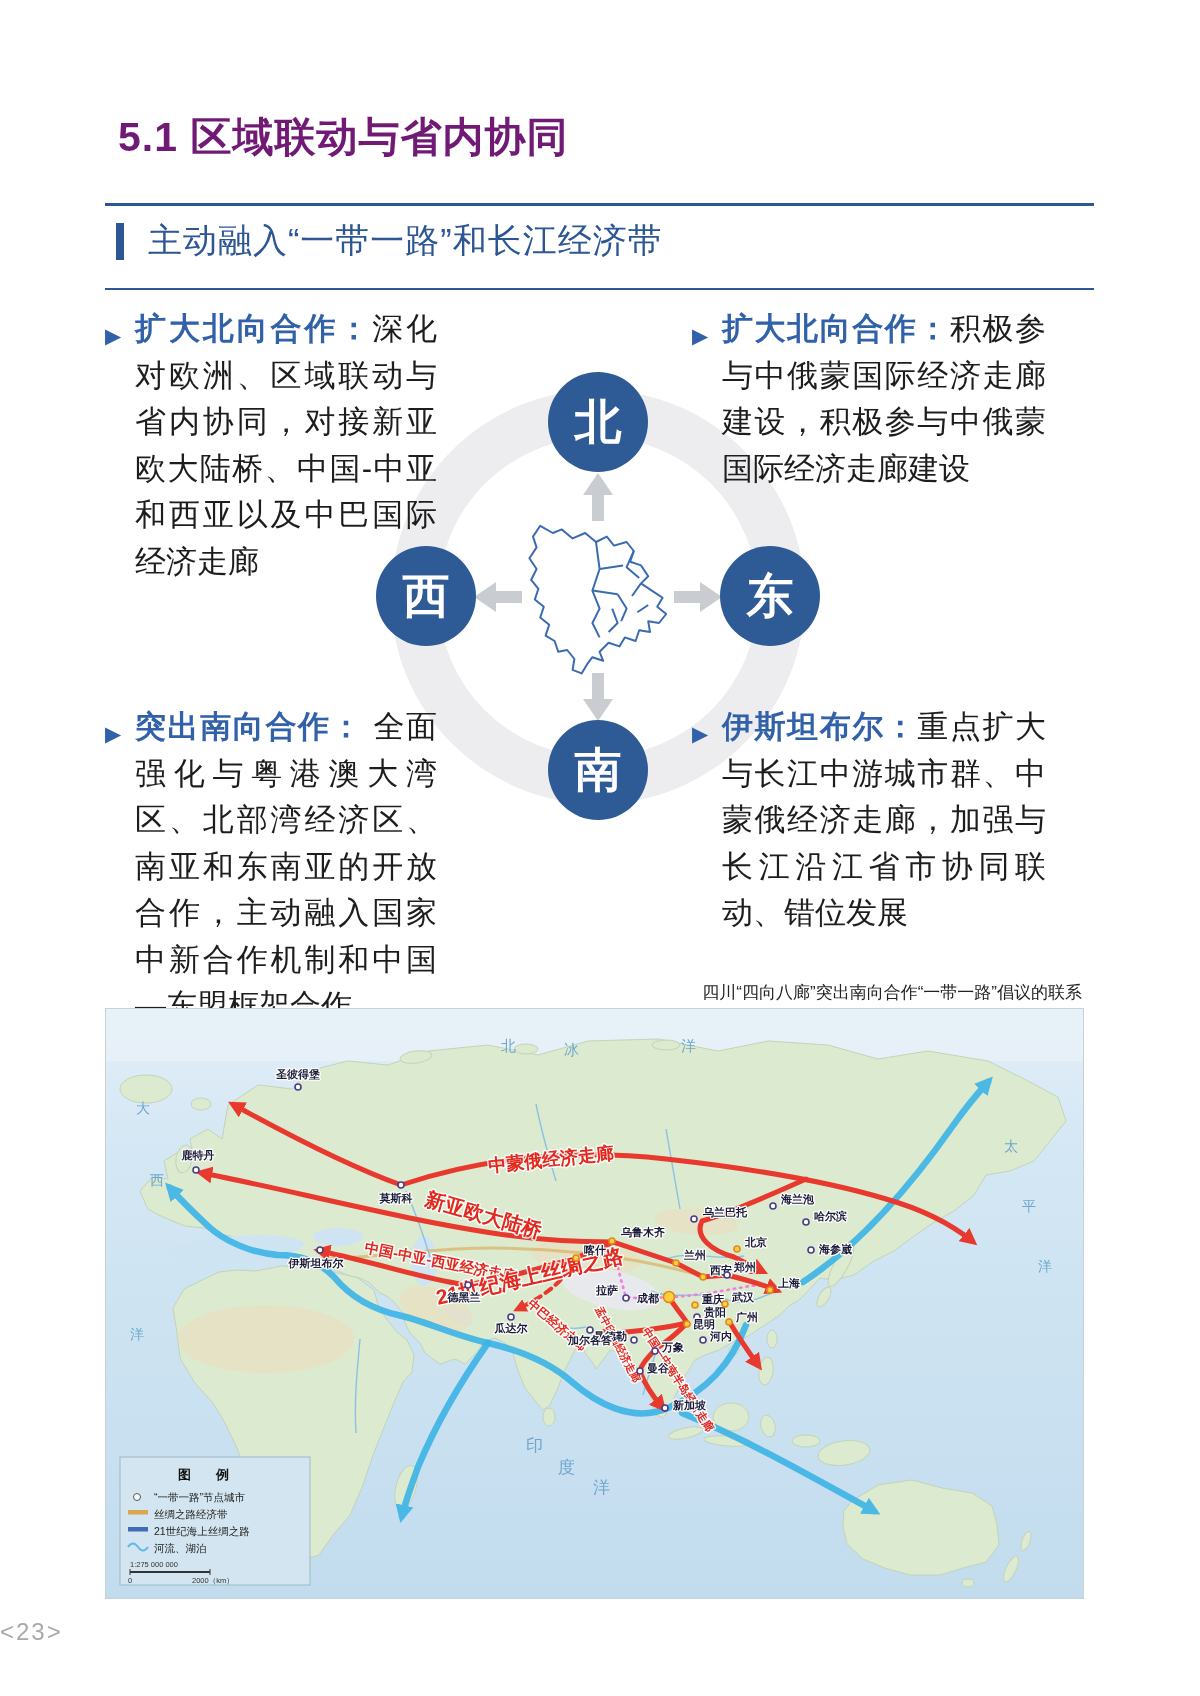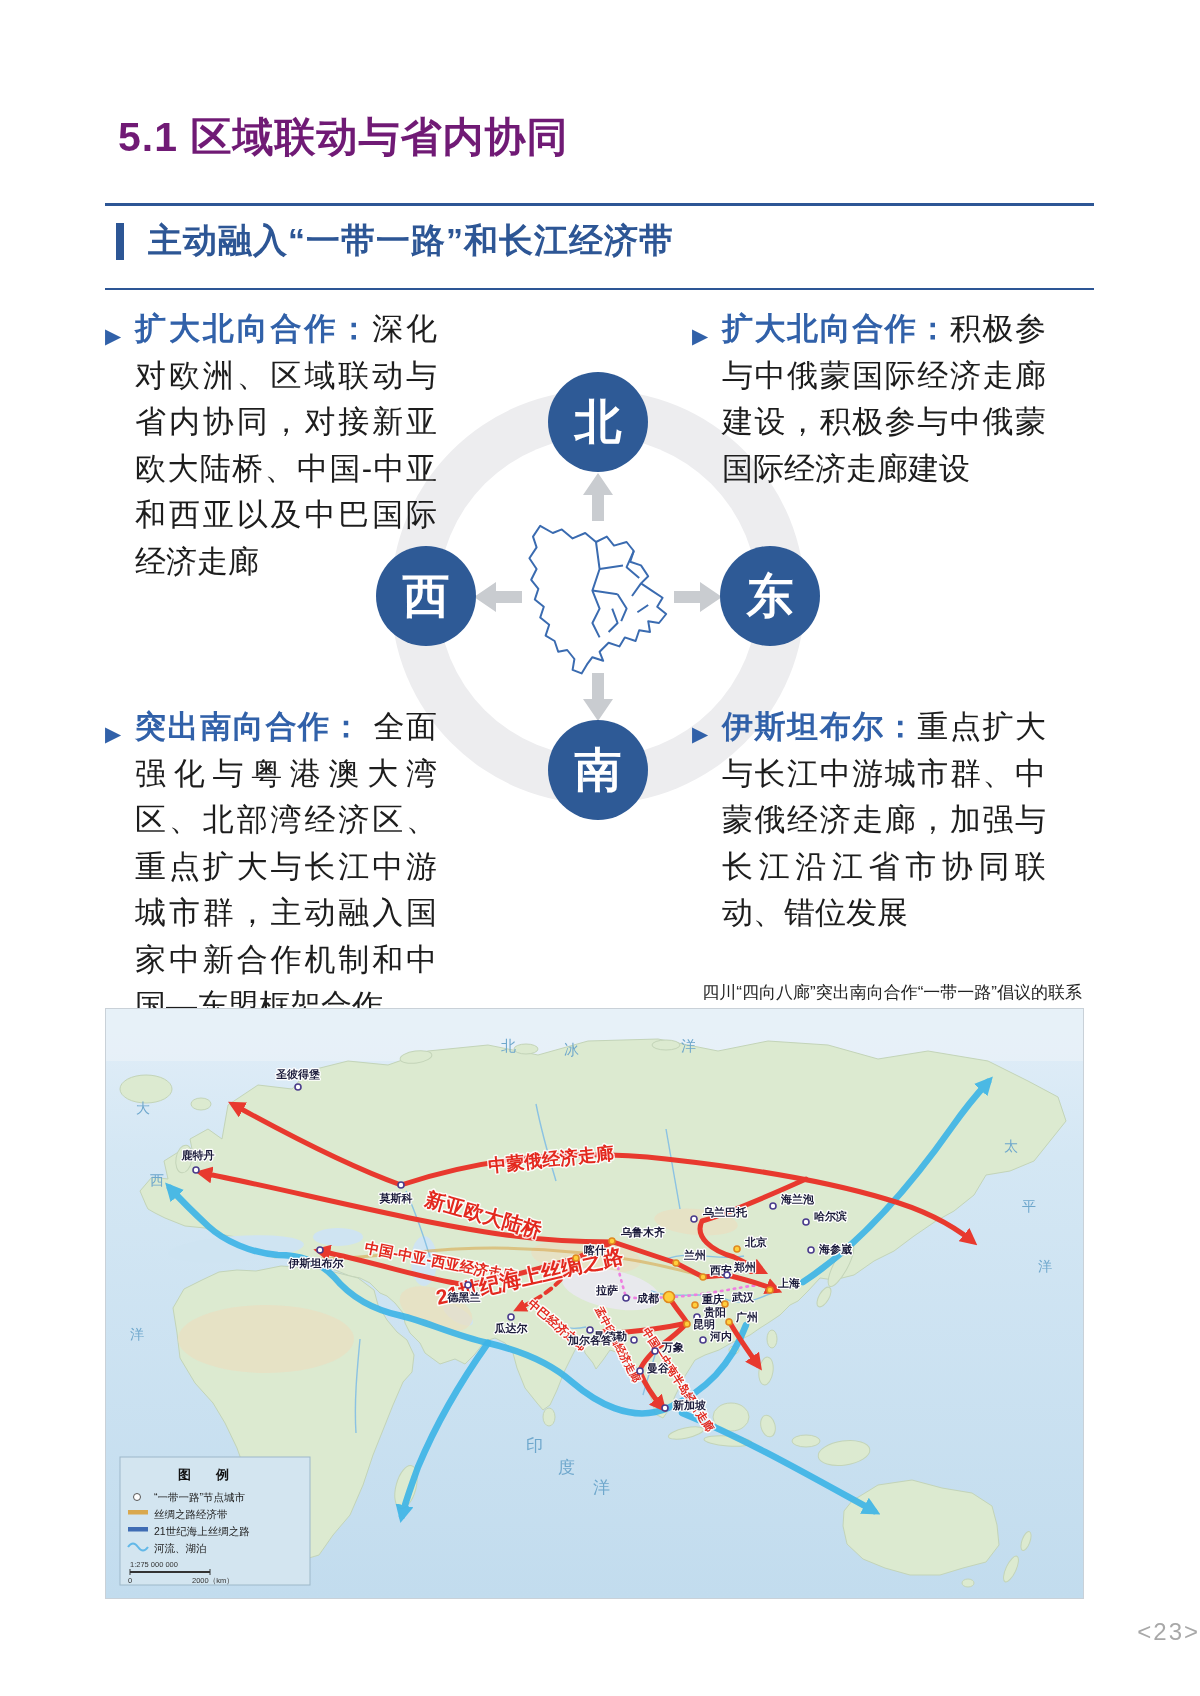--- a/index.html
+++ b/index.html
@@ -5,21 +5,21 @@
   html,body{margin:0;padding:0;background:#fff;}
   .page{position:relative;width:1200px;height:1696px;background:#fff;overflow:hidden;
         font-family:"Liberation Sans",sans-serif;}
   h1.title{position:absolute;left:118px;top:110px;margin:0;font-size:41px;font-weight:bold;
         color:#701a75;letter-spacing:1px;}
   .rule{position:absolute;left:105px;width:989px;background:#2d5695;}
   .rule1{top:203px;height:3px;}
   .rule2{top:288px;height:2px;}
   .subtitle{position:absolute;left:116px;top:218px;display:flex;align-items:center;}
   .subtitle .bar{width:8px;height:37px;background:#2d5695;margin-right:24px;}
-  .subtitle .stext{font-size:34px;font-weight:bold;color:#2d5695;letter-spacing:1px;}
+  .subtitle .stext{font-size:34px;font-weight:normal;color:#2d5695;letter-spacing:1px;}
 
   
   .ring-outer{position:absolute;left:391px;top:390px;width:414px;height:414px;border-radius:50%;background:#ededef;}
   .ring-inner{position:absolute;left:438px;top:437px;width:320px;height:320px;border-radius:50%;background:#fff;}
   .compass-svg{position:absolute;left:438px;top:437px;}
   .dircircle{position:absolute;width:100px;height:100px;border-radius:50%;background:#2e5a96;color:#fff;
         font-family:"DejaVu Serif","Liberation Serif",serif;font-weight:bold;font-size:47px;
         text-align:center;line-height:100px;}
   #c-n{left:548px;top:372px;} #c-s{left:548px;top:720px;}
   #c-w{left:376px;top:546px;} #c-e{left:720px;top:546px;}
@@ -30,21 +30,21 @@
   .tblock p{margin:0;padding-left:30px;}
   .thead{color:#3161a9;font-weight:bold;}
   #b-west{left:105px;top:306px;width:332px;}
   #b-north{left:692px;top:306px;width:354px;}
   #b-south{left:105px;top:704px;width:332px;}
   #b-east{left:692px;top:704px;width:354px;}
 
   .caption{position:absolute;left:482px;top:981px;width:600px;text-align:right;font-size:17px;color:#222;}
 
   .mapwrap{position:absolute;left:105px;top:1008px;width:977px;height:589px;border:1px solid #c9d1d8;}
-  .footer{position:absolute;left:0;top:1618px;width:1200px;text-align:right;font-size:24px;
+  .footer{position:absolute;left:0;top:1618px;width:1200px;text-align:left;font-size:24px;
         color:#a8a8a8;letter-spacing:2px;}
 
   
   .land{fill:#dcead0;stroke:#c3d4b8;stroke-width:1;}
   .seaover{fill:#cfe4f2;stroke:none;}
   .desert{fill:#e9dfc2;opacity:.75;stroke:none;}
   .plateau{fill:#e9e9f0;opacity:.9;stroke:none;}
   .red{stroke:#e8392e;stroke-width:5;fill:none;stroke-linecap:round;}
   .redd{stroke:#e8392e;stroke-width:4;fill:none;stroke-dasharray:7 6;stroke-linecap:round;}
   .sand{stroke:#d9a84e;stroke-width:3;fill:none;opacity:.6;}
@@ -104,21 +104,21 @@
   <div class="tblock" id="b-west">
     <span class="tri">▶</span>
     <p><span class="thead">扩大北向合作：</span><span>深化对欧洲、区域联动与省内协同，对接新亚欧大陆桥、中国-中亚和西亚以及中巴国际经济走廊</span></p>
   </div>
   <div class="tblock" id="b-north">
     <span class="tri">▶</span>
     <p><span class="thead">扩大北向合作：</span><span>积极参与中俄蒙国际经济走廊建设，积极参与中俄蒙国际经济走廊建设</span></p>
   </div>
   <div class="tblock" id="b-south">
     <span class="tri">▶</span>
-    <p><span class="thead">突出南向合作：</span><span> 全面强化与粤港澳大湾区、北部湾经济区、重点扩大与长江中游城市群，主动融入国家中新合作机制和中国—东盟框架合作</span></p>
+    <p><span class="thead">突出南向合作：</span><span> 全面强化与粤港澳大湾区、北部湾经济区、南亚和东南亚的开放合作，主动融入国家中新合作机制和中国—东盟框架合作</span></p>
   </div>
   <div class="tblock" id="b-east">
     <span class="tri">▶</span>
     <p><span class="thead">伊斯坦布尔：</span><span>重点扩大与长江中游城市群、中蒙俄经济走廊，加强与长江沿江省市协同联动、错位发展</span></p>
   </div>
 
   <div class="caption">四川“四向八廊”突出南向合作“一带一路”倡议的联系</div>
 
   <div class="mapwrap">
     <svg id="bri-map" width="977" height="589" viewBox="0 0 977 589">

